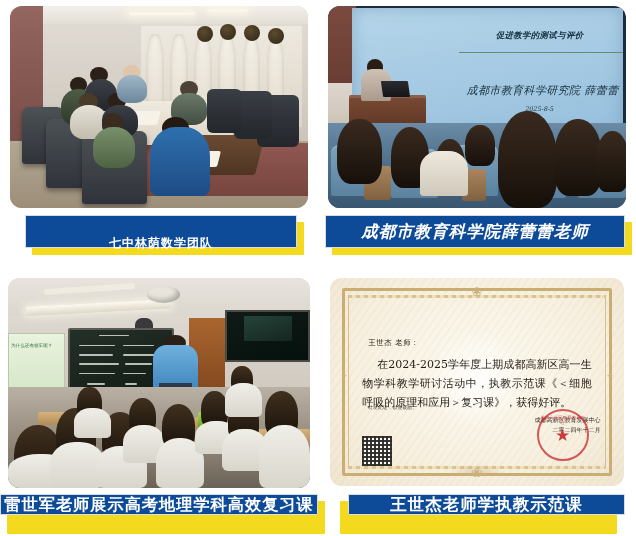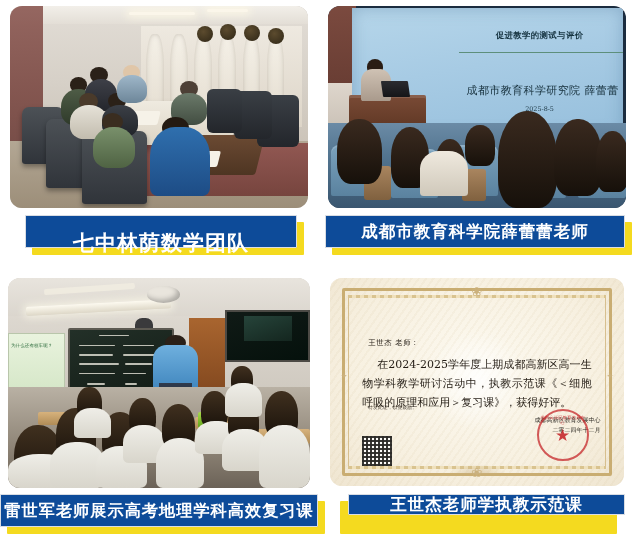--- a/index.html
+++ b/index.html
@@ -269,26 +269,26 @@
       <div class="head" style="left:57%;top:37%;width:6%;height:8%;background:#4d4036;"></div>
       <div class="person" style="left:54%;top:43%;width:12%;height:16%;background:linear-gradient(180deg,#6b7a6a,#424d41);"></div>
 
       <div class="blueman-h"></div>
       <div class="blueman"></div>
     </div>
 
     <div class="caption-wrap" style="left:25px;top:215px;width:272px;height:36px;">
       <div class="cap-shadow" style="left:7px;top:7px;width:272px;height:33px;"></div>
       <div class="cap-box" style="left:0;top:0;width:272px;height:33px;">
-        <span class="cap-text" style="font-size:21px;margin-top:22px;">七中林荫数学团队</span>
+        <span class="cap-text" style="font-size:12px;margin-top:22px;">七中林荫数学团队</span>
       </div>
     </div>
   </div>
 
-  <div class="panel" style="left:318px;top:0;width:318px;height:268px;">
+  <div class="panel" style="left:318px;top:0;width:318px;height:268px;font-style:italic;">
 
     <div class="photo p2" style="left:10px;top:6px;width:298px;height:202px;">
       <div class="wall-l"></div>
       <div class="wall-l2"></div>
 
       <div class="screen"></div>
       <div class="sl-title">促进教学的测试与评价</div>
       <div class="sl-rule"></div>
       <div class="sl-sub">成都市教育科学研究院  薛蕾蕾</div>
       <div class="sl-date">2025-8-5</div>
@@ -384,21 +384,21 @@
       <div class="stu-h" style="left:85%;top:54%;width:11%;height:22%;"></div>
       <div class="stu" style="left:83%;top:70%;width:17%;height:30%;"></div>
       <div class="stu-h" style="left:23%;top:52%;width:8%;height:15%;"></div>
       <div class="stu" style="left:22%;top:62%;width:12%;height:14%;"></div>
       <div class="stu-h" style="left:74%;top:42%;width:7%;height:13%;"></div>
       <div class="stu" style="left:72%;top:50%;width:12%;height:16%;"></div>
     </div>
 
     <div class="caption-wrap" style="left:0px;top:226px;width:318px;height:36px;">
       <div class="cap-shadow" style="left:7px;top:7px;width:318px;height:33px;"></div>
-      <div class="cap-box" style="left:0;top:0;width:318px;height:33px;">
+      <div class="cap-box" style="left:0;top:0;width:318px;height:21px;">
         <span class="cap-text" style="font-size:16.2px;">雷世军老师展示高考地理学科高效复习课</span>
       </div>
     </div>
   </div>
 
   <div class="panel" style="left:318px;top:268px;width:318px;height:268px;">
 
     <div class="photo p4" style="left:12px;top:10px;width:294px;height:208px;">
       <div class="cert"></div>
       <div class="cert-watermark"></div>

